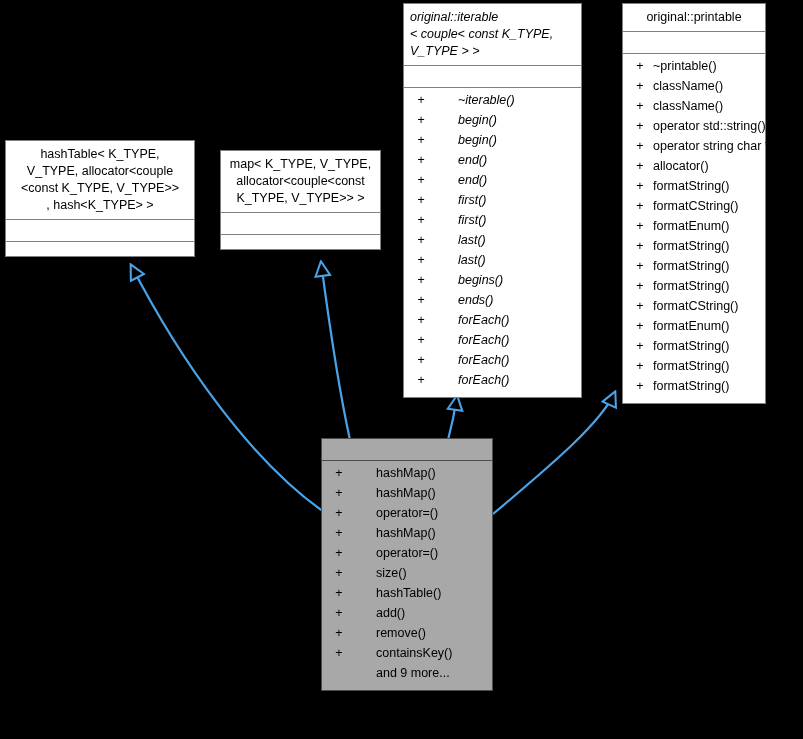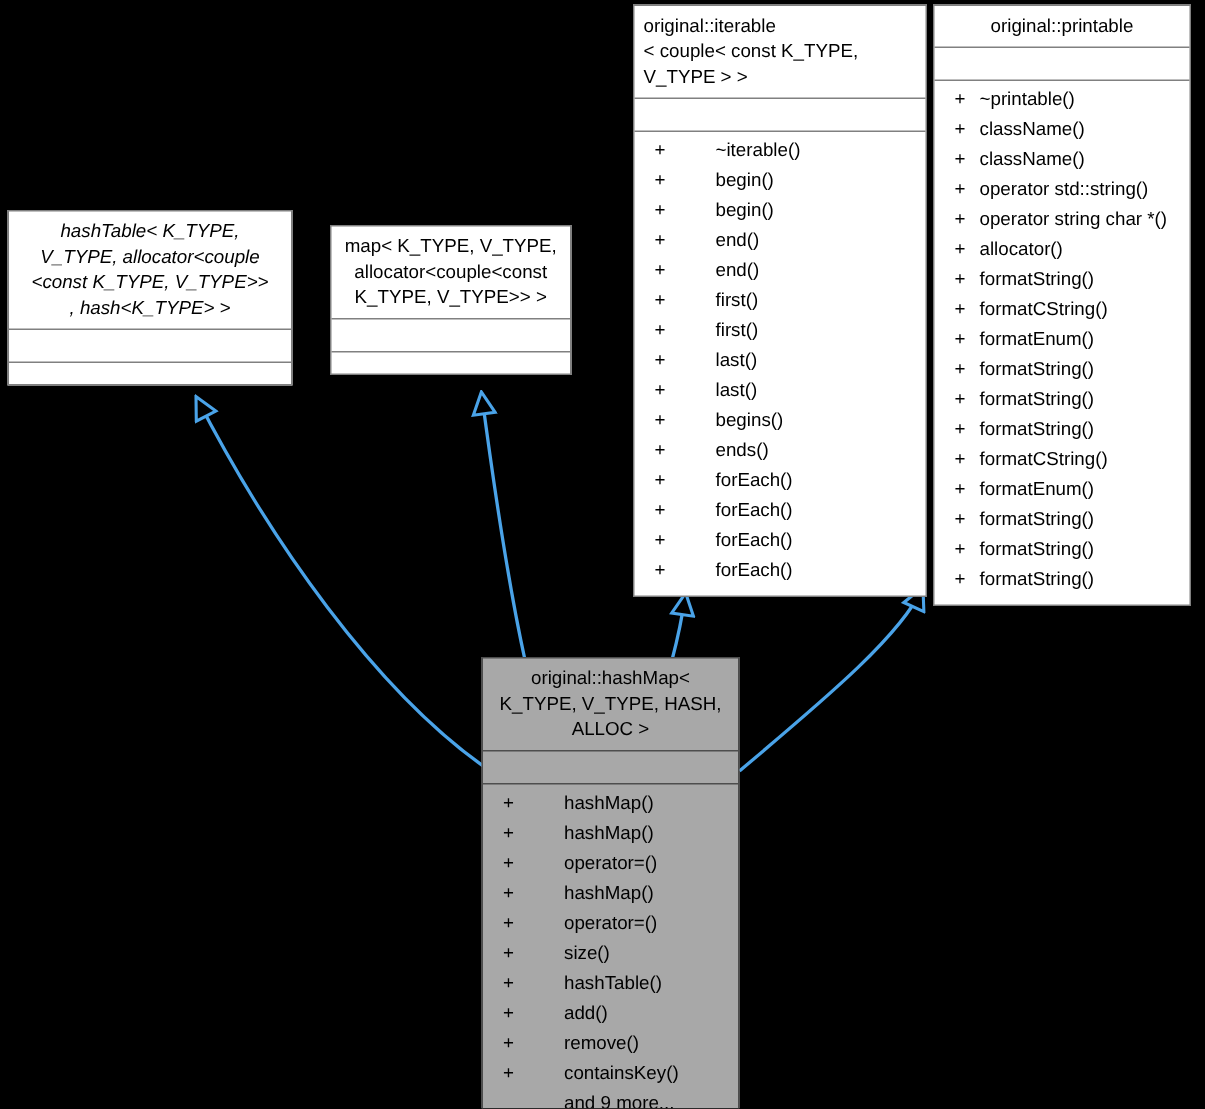--- a/index.html
+++ b/index.html
@@ -98,38 +98,38 @@
 
     <path d="M 324 512 C 250 460 180 360 131 265" fill="none" stroke="#4aa3e8" stroke-width="2.2" marker-end="url(#hollowTri)"></path>
 
     <path d="M 350 440 C 339 390 328 315 321 262" fill="none" stroke="#4aa3e8" stroke-width="2.2" marker-end="url(#hollowTri)"></path>
 
     <path d="M 448 440 C 452 425 455 410 457 396" fill="none" stroke="#4aa3e8" stroke-width="2.2" marker-end="url(#hollowTri)"></path>
 
     <path d="M 493 514 C 545 470 600 425 615 392" fill="none" stroke="#4aa3e8" stroke-width="2.2" marker-end="url(#hollowTri)"></path>
   </svg>
 
-  <div class="uml-class" style="left:5px; top:140px; width:190px;font-style:italic;">
+  <div class="uml-class" style="left:5px; top:140px; width:190px;">
     <div class="uml-title">hashTable&lt; K_TYPE,
  V_TYPE, allocator&lt;couple
 &lt;const K_TYPE, V_TYPE&gt;&gt;
 , hash&lt;K_TYPE&gt;  &gt;</div>
     <div class="uml-attrs"></div>
     <div class="uml-ops ops-gap" style="height:14px; padding:0;"></div>
   </div>
 
   <div class="uml-class" style="left:220px; top:150px; width:161px;">
     <div class="uml-title">map&lt; K_TYPE, V_TYPE,
 allocator&lt;couple&lt;const
 K_TYPE, V_TYPE&gt;&gt;  &gt;</div>
     <div class="uml-attrs"></div>
     <div class="uml-ops ops-gap" style="height:14px; padding:0;"></div>
   </div>
 
-  <div class="uml-class" style="left:422px; top:3px; width:196px;">
+  <div class="uml-class" style="left:403px; top:3px; width:179px;font-style:italic;">
     <div class="uml-title" style="text-align:left; padding-left:6px;">original::iterable
 &lt; couple&lt; const K_TYPE,
 V_TYPE &gt; &gt;</div>
     <div class="uml-attrs"></div>
     <div class="uml-ops ops-gap">
         <div class="op-row">
           <span class="op-vis">+</span>
           <span class="op-name">~iterable()</span>
         </div>
         <div class="op-row">
@@ -184,21 +184,21 @@
           <span class="op-vis">+</span>
           <span class="op-name">forEach()</span>
         </div>
         <div class="op-row">
           <span class="op-vis">+</span>
           <span class="op-name">forEach()</span>
         </div>
       </div>
   </div>
 
-  <div class="uml-class" style="left:622px; top:3px; width:172px;">
+  <div class="uml-class" style="left:622px; top:3px; width:144px;">
     <div class="uml-title">original::printable</div>
     <div class="uml-attrs"></div>
     <div class="uml-ops ops-tight" style="padding-left:8px;">
         <div class="op-row">
           <span class="op-vis">+</span>
           <span class="op-name">~printable()</span>
         </div>
         <div class="op-row">
           <span class="op-vis">+</span>
           <span class="op-name">className()</span>
@@ -260,23 +260,20 @@
           <span class="op-name">formatString()</span>
         </div>
         <div class="op-row">
           <span class="op-vis">+</span>
           <span class="op-name">formatString()</span>
         </div>
       </div>
   </div>
 
   <div class="uml-class filled" style="left:321px; top:438px; width:172px;">
-    <div class="uml-title">original::hashMap&lt;
-K_TYPE, V_TYPE, HASH,
-ALLOC &gt;</div>
     <div class="uml-attrs"></div>
     <div class="uml-ops ops-gap">
         <div class="op-row">
           <span class="op-vis">+</span>
           <span class="op-name">hashMap()</span>
         </div>
         <div class="op-row">
           <span class="op-vis">+</span>
           <span class="op-name">hashMap()</span>
         </div>

